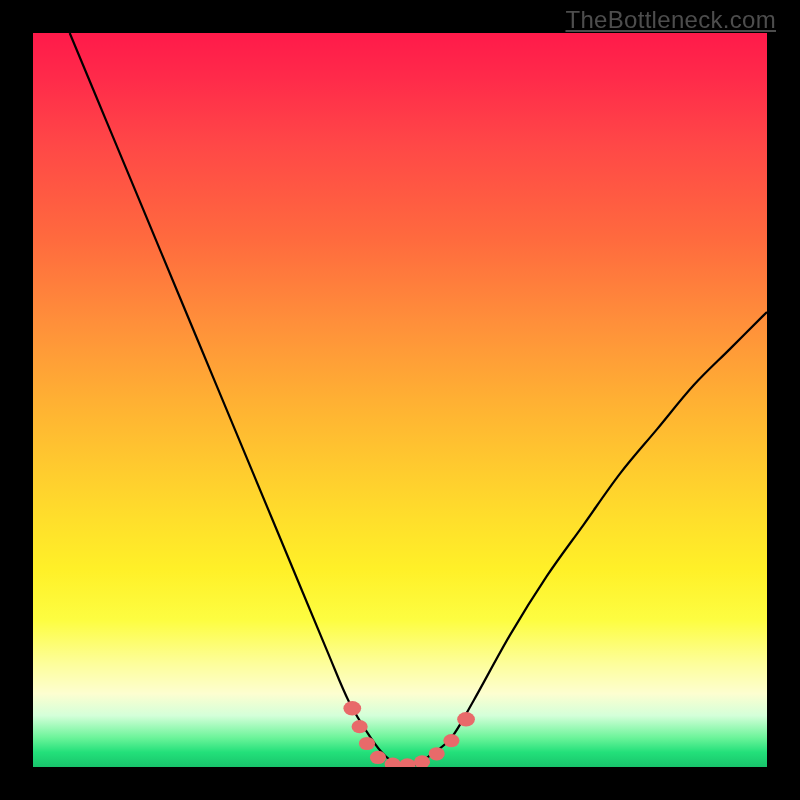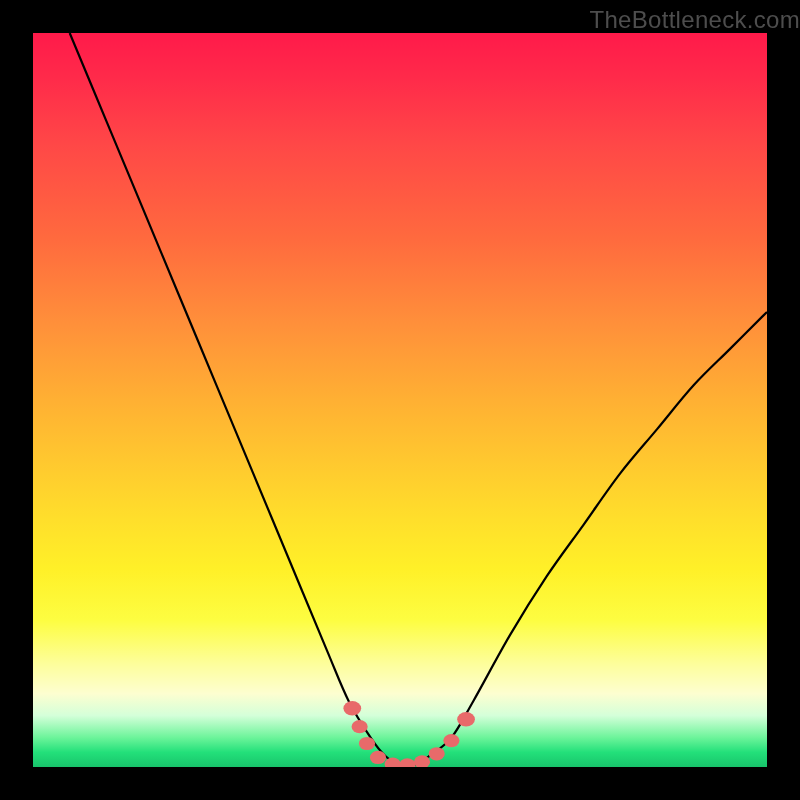--- a/index.html
+++ b/index.html
@@ -39,27 +39,28 @@
       #fdfed0 90%,
       #d4ffd9 93%,
       #6cf49a 96%,
       #23e07a 98%,
       #18c46b 100%
     );
   }
   .watermark {
     position: absolute;
     top: 6px;
-    right: 0;
+    right: 24px;
     color: #4d4d4d;
     font-size: 24px;
     font-weight: 500;
     letter-spacing: 0.3px;
     user-select: none;
     pointer-events: none;
+    text-decoration: underline;
   }
   svg.curve-layer {
     position: absolute;
     left: 33px;
     top: 33px;
     width: 734px;
     height: 734px;
     pointer-events: none;
   }
 </style>

